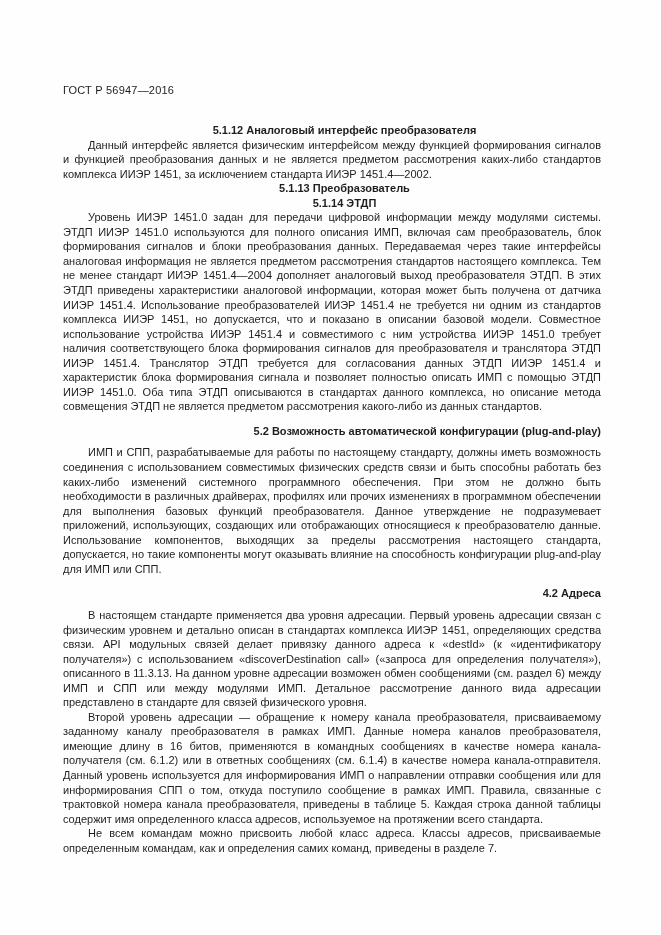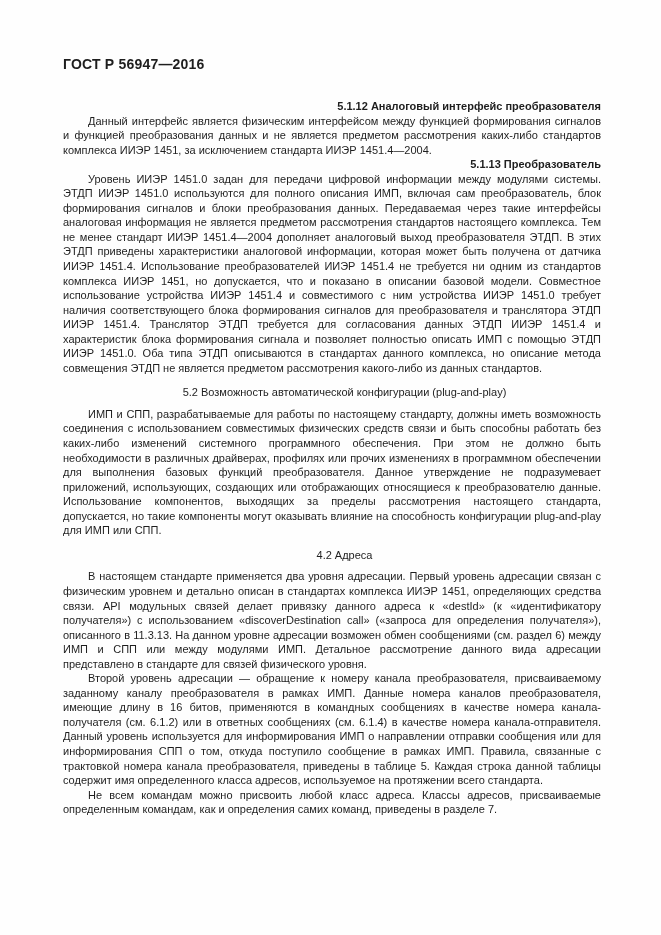--- a/index.html
+++ b/index.html
@@ -17,54 +17,56 @@
     font-family: "Liberation Sans", "DejaVu Sans", sans-serif;
     color: #1e1e1e;
   }
   .doc {
     position: absolute;
     left: 63px;
     top: 56px;
     width: 538px;
   }
   .running-header {
-    font-size: 14px;
-    font-weight: bold;
+    font-size: 11px;
+    font-weight: normal;
     letter-spacing: 0.2px;
     margin-bottom: 27px;
+    margin-top: 28px;
   }
   .block {
     font-size: 11px;
     line-height: 14.55px;
     margin: 0;
     text-align: justify;
     text-indent: 25px;
   }
   .block.h3 {
     font-weight: bold;
-    text-align: right;
+    text-align: center;
   }
   .block.h2 {
-    font-weight: normal;
-    text-align: center;
+    font-weight: bold;
+    text-align: right;
     margin-top: 10px;
     margin-bottom: 7px;
   }
 </style>
 </head>
 <body>
 
 <div class="page">
   <div class="doc">
     <div class="running-header">ГОСТ Р 56947—2016</div>
 
     <div id="content">
         <p class="block h3">5.1.12 Аналоговый интерфейс преобразователя</p>
-        <p class="block p">Данный интерфейс является физическим интерфейсом между функцией формирования сигналов и функцией преобразования данных и не является предметом рассмотрения каких-либо стандартов комплекса ИИЭР 1451, за исключением стандарта ИИЭР 1451.4—2004.</p>
+        <p class="block p">Данный интерфейс является физическим интерфейсом между функцией формирования сигналов и функцией преобразования данных и не является предметом рассмотрения каких-либо стандартов комплекса ИИЭР 1451, за исключением стандарта ИИЭР 1451.4—2002.</p>
         <p class="block h3">5.1.13 Преобразователь</p>
+        <p class="block h3">5.1.14 ЭТДП</p>
         <p class="block p">Уровень ИИЭР 1451.0 задан для передачи цифровой информации между модулями системы. ЭТДП ИИЭР 1451.0 используются для полного описания ИМП, включая сам преобразователь, блок формирования сигналов и блоки преобразования данных. Передаваемая через такие интерфейсы аналоговая информация не является предметом рассмотрения стандартов настоящего комплекса. Тем не менее стандарт ИИЭР 1451.4—2004 дополняет аналоговый выход преобразователя ЭТДП. В этих ЭТДП приведены характеристики аналоговой информации, которая может быть получена от датчика ИИЭР 1451.4. Использование преобразователей ИИЭР 1451.4 не требуется ни одним из стандартов комплекса ИИЭР 1451, но допускается, что и показано в описании базовой модели. Совместное использование устройства ИИЭР 1451.4 и совместимого с ним устройства ИИЭР 1451.0 требует наличия соответствующего блока формирования сигналов для преобразователя и транслятора ЭТДП ИИЭР 1451.4. Транслятор ЭТДП требуется для согласования данных ЭТДП ИИЭР 1451.4 и характеристик блока формирования сигнала и позволяет полностью описать ИМП с помощью ЭТДП ИИЭР 1451.0. Оба типа ЭТДП описываются в стандартах данного комплекса, но описание метода совмещения ЭТДП не является предметом рассмотрения какого-либо из данных стандартов.</p>
         <p class="block h2">5.2 Возможность автоматической конфигурации (plug-and-play)</p>
         <p class="block p">ИМП и СПП, разрабатываемые для работы по настоящему стандарту, должны иметь возможность соединения с использованием совместимых физических средств связи и быть способны работать без каких-либо изменений системного программного обеспечения. При этом не должно быть необходимости в различных драйверах, профилях или прочих изменениях в программном обеспечении для выполнения базовых функций преобразователя. Данное утверждение не подразумевает приложений, использующих, создающих или отображающих относящиеся к преобразователю данные. Использование компонентов, выходящих за пределы рассмотрения настоящего стандарта, допускается, но такие компоненты могут оказывать влияние на способность конфигурации plug-and-play для ИМП или СПП.</p>
         <p class="block h2">4.2 Адреса</p>
         <p class="block p">В настоящем стандарте применяется два уровня адресации. Первый уровень адресации связан с физическим уровнем и детально описан в стандартах комплекса ИИЭР 1451, определяющих средства связи. API модульных связей делает привязку данного адреса к «destId» (к «идентификатору получателя») с использованием «discoverDestination call» («запроса для определения получателя»), описанного в 11.3.13. На данном уровне адресации возможен обмен сообщениями (см. раздел 6) между ИМП и СПП или между модулями ИМП. Детальное рассмотрение данного вида адресации представлено в стандарте для связей физического уровня.</p>
         <p class="block p">Второй уровень адресации — обращение к номеру канала преобразователя, присваиваемому заданному каналу преобразователя в рамках ИМП. Данные номера каналов преобразователя, имеющие длину в 16 битов, применяются в командных сообщениях в качестве номера канала-получателя (см. 6.1.2) или в ответных сообщениях (см. 6.1.4) в качестве номера канала-отправителя. Данный уровень используется для информирования ИМП о направлении отправки сообщения или для информирования СПП о том, откуда поступило сообщение в рамках ИМП. Правила, связанные с трактовкой номера канала преобразователя, приведены в таблице 5. Каждая строка данной таблицы содержит имя определенного класса адресов, используемое на протяжении всего стандарта.</p>
         <p class="block p">Не всем командам можно присвоить любой класс адреса. Классы адресов, присваиваемые определенным командам, как и определения самих команд, приведены в разделе 7.</p>
       </div>
 
   </div>

